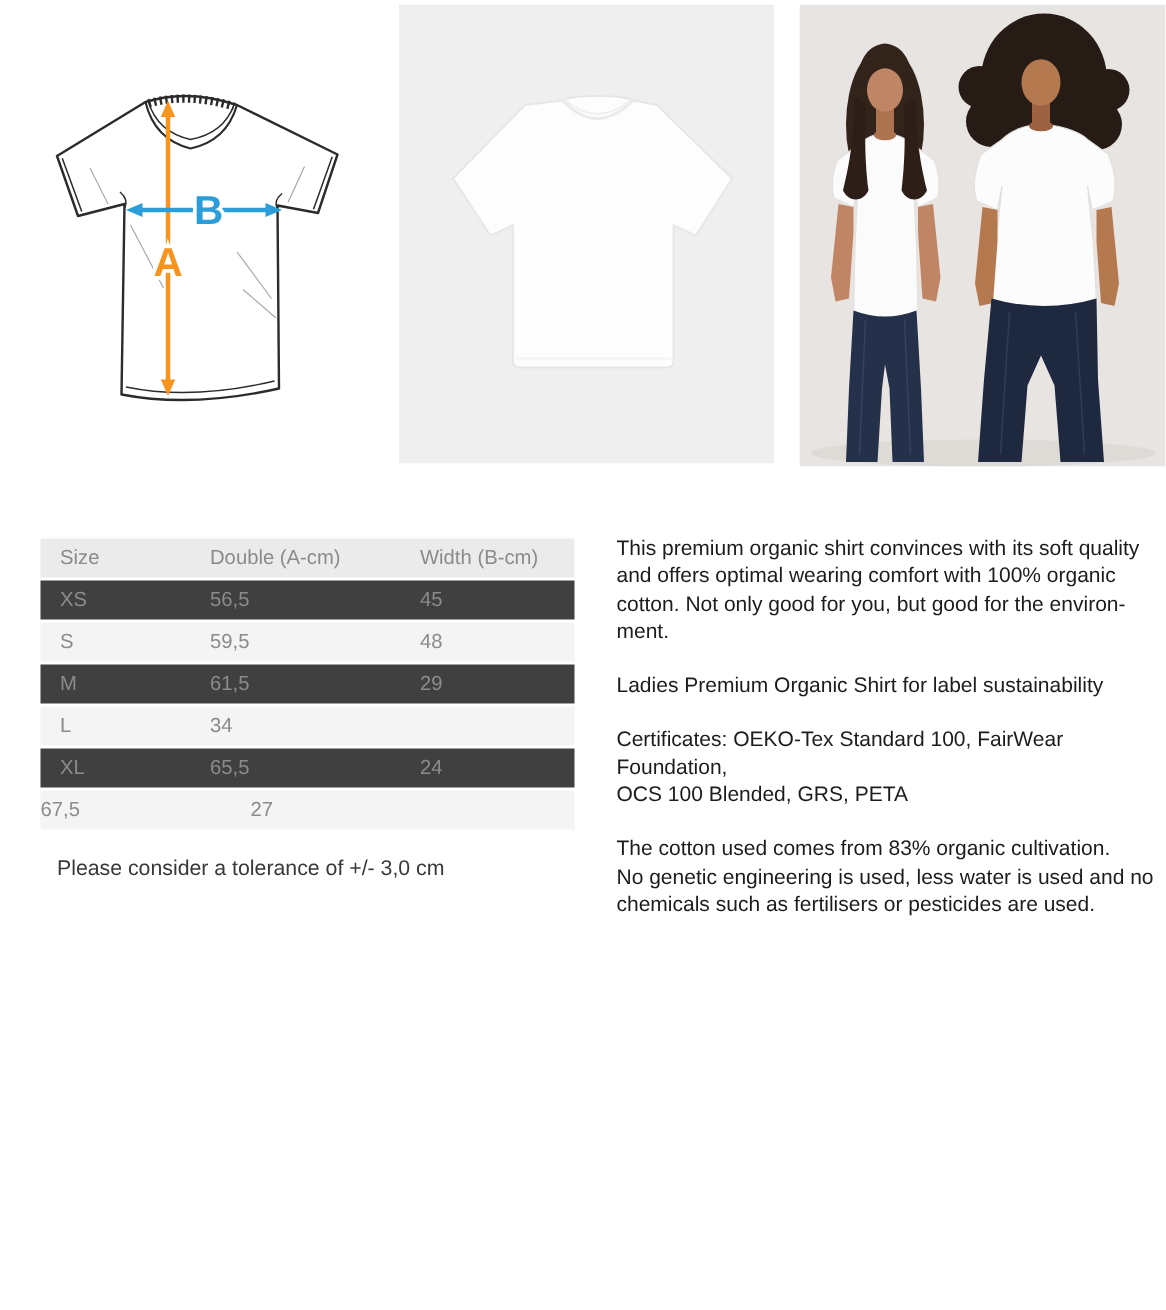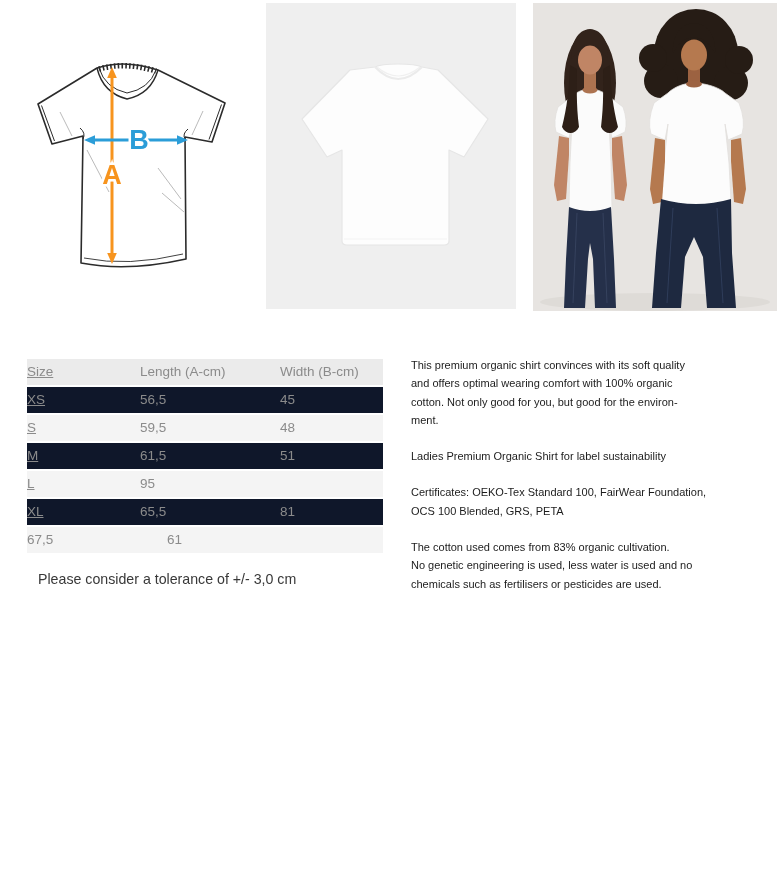--- a/index.html
+++ b/index.html
@@ -10,30 +10,30 @@
   
   #diagram-wrap{left:10px;top:0;width:250px;height:310px;}
   #flat-wrap{left:266px;top:3px;width:250px;height:306px;}
   #models-wrap{left:533px;top:3px;width:244px;height:308px;}
   #diagram-wrap svg,#flat-wrap svg,#models-wrap svg{display:block;}
 
   
   #size-table{left:27px;top:359px;width:356px;color:#8b8b8b;font-size:13.5px;}
   .trow{display:flex;height:26px;line-height:26px;margin-bottom:2px;}
   .trow.head{background:#ebebeb;}
-  .trow.dark{background:#0f172a;}
+  .trow.dark{background:#404040;}
   .trow.light{background:#f4f4f4;}
-  .c1{width:113px;box-sizing:border-box;text-decoration:underline;}
+  .c1{width:113px;padding-left:13px;box-sizing:border-box;}
   .c2{width:140px;}
   .c3{flex:1;}
 
   #tolerance-note{left:38px;top:571px;font-size:14.2px;color:#383838;text-align:right;}
 
   
-  #description{left:411px;top:356px;width:362px;font-size:11px;
+  #description{left:411px;top:356px;width:362px;font-size:14px;
                line-height:18.3px;color:#1c1c1c;}
   #description p{margin:0 0 18px 0;white-space:pre-line;}
 </style>
 </head>
 <body>
 
 <div class="abs" id="diagram-wrap">
   <svg width="250" height="310" viewBox="0 0 250 310">
 
     <path d="M87,68 Q115,59 148,70 L215,103 L202,142 L175,137 L176,259 Q118,272 71,263 L73,136 L42,144 L28,104 Z" fill="#ffffff" stroke="#2b2b2b" stroke-width="1.6" stroke-linejoin="round"></path>
@@ -122,50 +122,50 @@
       <path d="M128,196 L123,250 L119,305 L148,305 L152,254 L161,234 L170,254 L174,305 L203,305 L199,250 L198,196 Q163,206 128,196 Z" fill="#1e2940"></path>
       <path d="M140,205 L134,300" stroke="#2f3d5a" stroke-width="1" fill="none"></path>
       <path d="M184,205 L190,300" stroke="#2f3d5a" stroke-width="1" fill="none"></path>
     </g>
   </svg>
 </div>
 
 <div class="abs" id="size-table">
   <div class="trow head">
     <span class="c1">Size</span>
-    <span class="c2">Length (A-cm)</span>
+    <span class="c2">Double (A-cm)</span>
     <span class="c3">Width (B-cm)</span>
   </div>
   <div class="trow dark">
     <span class="c1">XS</span>
     <span class="c2">56,5</span>
     <span class="c3">45</span>
   </div>
   <div class="trow light">
     <span class="c1">S</span>
     <span class="c2">59,5</span>
     <span class="c3">48</span>
   </div>
   <div class="trow dark">
     <span class="c1">M</span>
     <span class="c2">61,5</span>
-    <span class="c3">51</span>
+    <span class="c3">29</span>
   </div>
   <div class="trow light">
     <span class="c1">L</span>
-    <span class="c3">95</span>
+    <span class="c3">34</span>
   </div>
   <div class="trow dark">
     <span class="c1">XL</span>
     <span class="c2">65,5</span>
-    <span class="c3">81</span>
+    <span class="c3">24</span>
   </div>
   <div class="trow light">
     <span class="c2">67,5</span>
-    <span class="c3">61</span>
+    <span class="c3">27</span>
   </div>
 </div>
 
 <div class="abs" id="tolerance-note">Please consider a tolerance of +/- 3,0 cm</div>
 
 <div class="abs" id="description">
   <p>This premium organic shirt convinces with its soft quality
 and offers optimal wearing comfort with 100% organic
 cotton. Not only good for you, but good for the environ-
 ment.</p>

